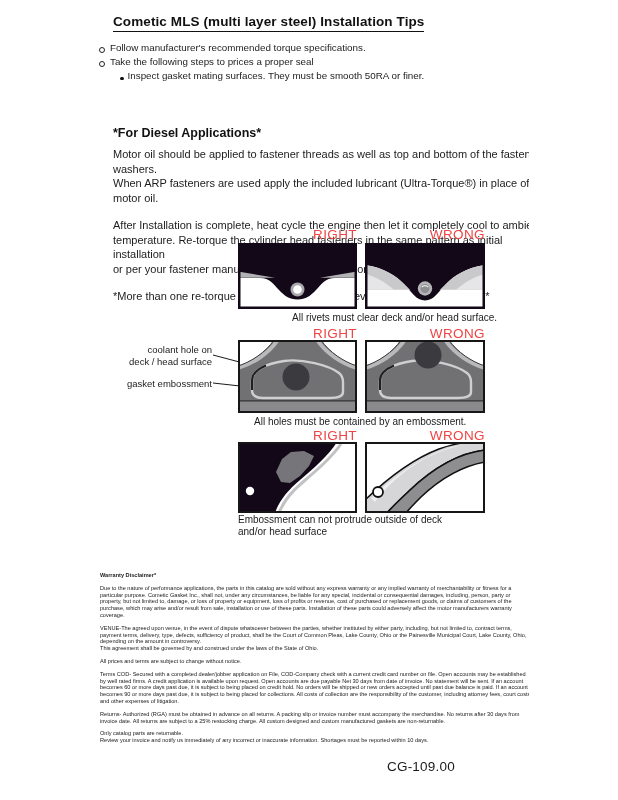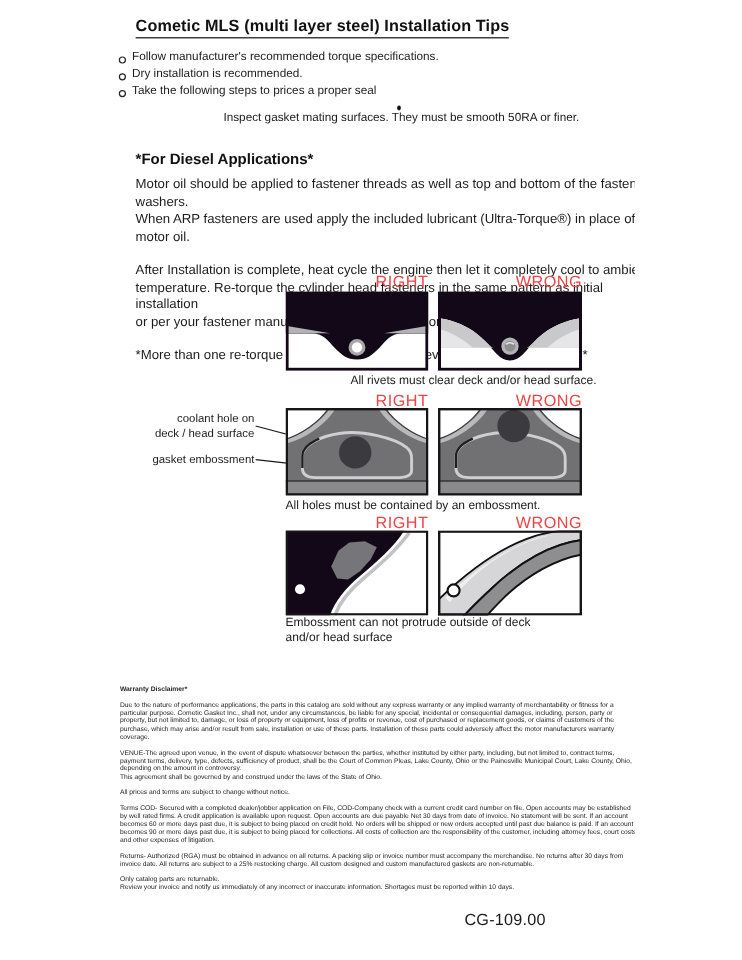--- a/index.html
+++ b/index.html
@@ -10,21 +10,21 @@
   .abs{position:absolute;}
   
   .doc-title{
     top:14px;left:113px;font-size:13.5px;font-weight:bold;color:#111;
     border-bottom:1.6px solid #111;padding-bottom:2px;letter-spacing:.1px;
   }
   
   .tips{top:41px;left:99px;width:450px;font-size:9.8px;line-height:14px;color:#1c1c1c;}
   .tip-row{display:flex;align-items:center;}
   .ring{flex:0 0 auto;width:4px;height:4px;border:1px solid #222;border-radius:50%;margin:4.5px 5px 0 0;}
-  .sub{padding-left:21px;flex-direction:column;}
+  .sub{padding-left:21px;}
   .dot{flex:0 0 auto;width:3.6px;height:3.6px;background:#111;border-radius:50%;margin:5px 4px 0 0;}
   
   .diesel{top:114px;left:113px;width:432px;}
   .diesel h2{margin:12px 0 7px 0;font-size:12.5px;color:#111;}
   .diesel p{margin:0 0 13px 0;font-size:11px;line-height:14.5px;white-space:pre-line;color:#1c1c1c;}
   
   .fig-label{width:119px;text-align:right;font-size:13.5px;letter-spacing:.4px;color:#ef4444;}
   .fig-caption{font-size:10px;color:#1b1b1b;line-height:12px;}
   .annot{font-size:9.5px;line-height:11.5px;color:#1b1b1b;text-align:right;width:122px;}
   .panel{display:block;}
@@ -38,24 +38,20 @@
 <body>
 
 <div class="page">
 
   <div class="abs doc-title">Cometic MLS (multi layer steel) Installation Tips</div>
 
   <div class="abs tips">
     <div class="tip-row">
       <span class="ring"></span>
       <span>Follow manufacturer's recommended torque specifications.</span>
-    </div>
-    <div class="tip-row">
-      <span class="ring"></span>
-      <span>Dry installation is recommended.</span>
     </div>
     <div class="tip-row">
       <span class="ring"></span>
       <span>Take the following steps to prices a proper seal</span>
     </div>
     <div class="tip-row sub">
       <span class="dot"></span>
       <span>Inspect gasket mating surfaces.  They must be smooth 50RA or finer.</span>
     </div>
   </div>
@@ -137,21 +133,21 @@
     <path d="M81,1 C89,13 105,23.5 119,27.5" fill="none" stroke="#b9b9bb" stroke-width="4"></path>
     <path d="M84,0 C92,12 107,22 120,26" fill="none" stroke="#3a3a3c" stroke-width="1"></path>
     <rect y="61" width="120" height="12" fill="#8a898c"></rect>
     <rect y="60" width="120" height="1.6" fill="#434245"></rect>
     <path d="M15,50 L15,40 C15,31 29,23.5 47,21 C65,18.5 92,25 102,33 C105,35.5 106,38 106,42 L106,52 C106,56 101,58 93,58 L26,58 C19,58 15,56 15,50 Z" fill="none" stroke="#cfcfd1" stroke-width="2.4"></path>
     <path d="M15,50 L15,40 C15,34 21,29 29,25.5" fill="none" stroke="#1f1f21" stroke-width="2"></path>
     <circle cx="63" cy="15" r="13.5" fill="#3b3a3e"></circle>
     <rect x="1" y="1" width="118" height="71" fill="none" stroke="#161616" stroke-width="2"></rect>
   </svg>
 
-  <div class="abs fig-caption" style="top:416px;left:238px;">All holes must be contained by an embossment.</div>
+  <div class="abs fig-caption" style="top:416px;left:254px;">All holes must be contained by an embossment.</div>
 
   <div class="abs fig-label" style="top:428px;left:238px;">RIGHT</div>
   <div class="abs fig-label" style="top:428px;left:365px;width:120px;">WRONG</div>
 
   <svg class="abs panel" style="top:442px;left:238px;" width="119" height="71" viewBox="0 0 119 71">
     <rect width="119" height="71" fill="#ffffff"></rect>
     <path d="M0,0 L99,0 C90,14 76,26 62,38 C50,48 41,59 37,71 L0,71 Z" fill="#130817"></path>
     <path d="M103,2 C93,16 79,28 65,40 C53,50 45,60 41,71" fill="none" stroke="#c2c2c4" stroke-width="3"></path>
     <path d="M38,30 L44,17 L53,10 L66,9 L76,14 L71,24 L62,34 L52,41 L43,40 Z" fill="#76757a"></path>
     <circle cx="12" cy="49" r="4.2" fill="#ffffff"></circle>

